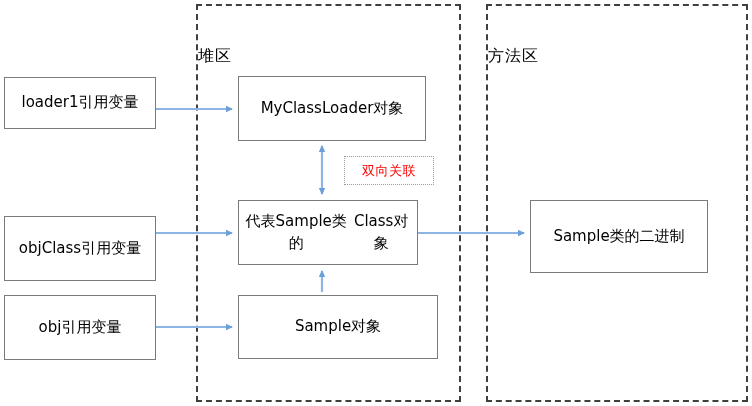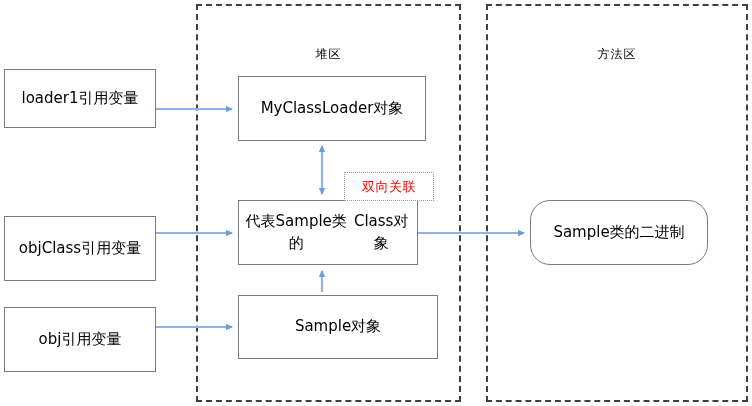--- a/index.html
+++ b/index.html
@@ -20,22 +20,21 @@
   }
   .region {
     position: absolute;
     border: 2px dashed #3f3f3f;
     box-sizing: border-box;
     background: transparent;
   }
   .region-title {
     position: absolute;
     width: 100%;
-    text-align: center;
-    font-size: 12px;
+    font-size: 16px;
     color: #000000;
     letter-spacing: 1px;
   }
   .node {
     position: absolute;
     box-sizing: border-box;
     border: 1.6px solid #7b7b7b;
     background: #ffffff;
     display: flex;
     align-items: center;
@@ -97,46 +96,46 @@
       <line x1="156" y1="109" x2="232" y2="109" marker-end="url(#ah)"></line>
       <line x1="156" y1="233" x2="232" y2="233" marker-end="url(#ah)"></line>
       <line x1="156" y1="327" x2="232" y2="327" marker-end="url(#ah)"></line>
       <line x1="418" y1="233" x2="524" y2="233" marker-end="url(#ah)"></line>
       <line x1="322" y1="150" x2="322" y2="194" marker-end="url(#ah-up)"></line>
       <line x1="322" y1="148" x2="322" y2="146" marker-end="url(#ah-up)"></line>
       <line x1="322" y1="292" x2="322" y2="271" marker-end="url(#ah-up)"></line>
     </g>
   </svg>
 
-  <div class="node" style="left:4px; top:69px; width:152px; height:59px;">
+  <div class="node" style="left:4px; top:77px; width:152px; height:52px;">
     <span>loader1引用变量</span>
   </div>
 
   <div class="node" style="left:4px; top:216px; width:152px; height:65px;">
     <span>objClass引用变量</span>
   </div>
 
-  <div class="node" style="left:4px; top:295px; width:152px; height:65px;margin-top:12px;">
+  <div class="node" style="left:4px; top:295px; width:152px; height:65px;">
     <span>obj引用变量</span>
   </div>
 
   <div class="node" style="left:238px; top:76px; width:188px; height:65px;">
     <span>MyClassLoader对象</span>
   </div>
 
   <div class="node" style="left:238px; top:200px; width:180px; height:65px; flex-direction:row;">
     <span>代表Sample类的</span>
     <span>Class对象</span>
   </div>
 
   <div class="node" style="left:238px; top:295px; width:200px; height:64px;">
     <span>Sample对象</span>
   </div>
 
-  <div class="node" style="left:530px; top:200px; width:178px; height:65px; flex-direction:column;border-radius:20px;">
+  <div class="node" style="left:530px; top:200px; width:178px; height:73px; flex-direction:column;">
     <span>Sample类的二进制</span>
   </div>
 
-  <div class="note" style="left:344px; top:156px; width:90px; height:29px;margin-top:16px;">
+  <div class="note" style="left:344px; top:156px; width:90px; height:29px;">
     <span>双向关联</span>
   </div>
 
 </div>
 
 </body></html>

